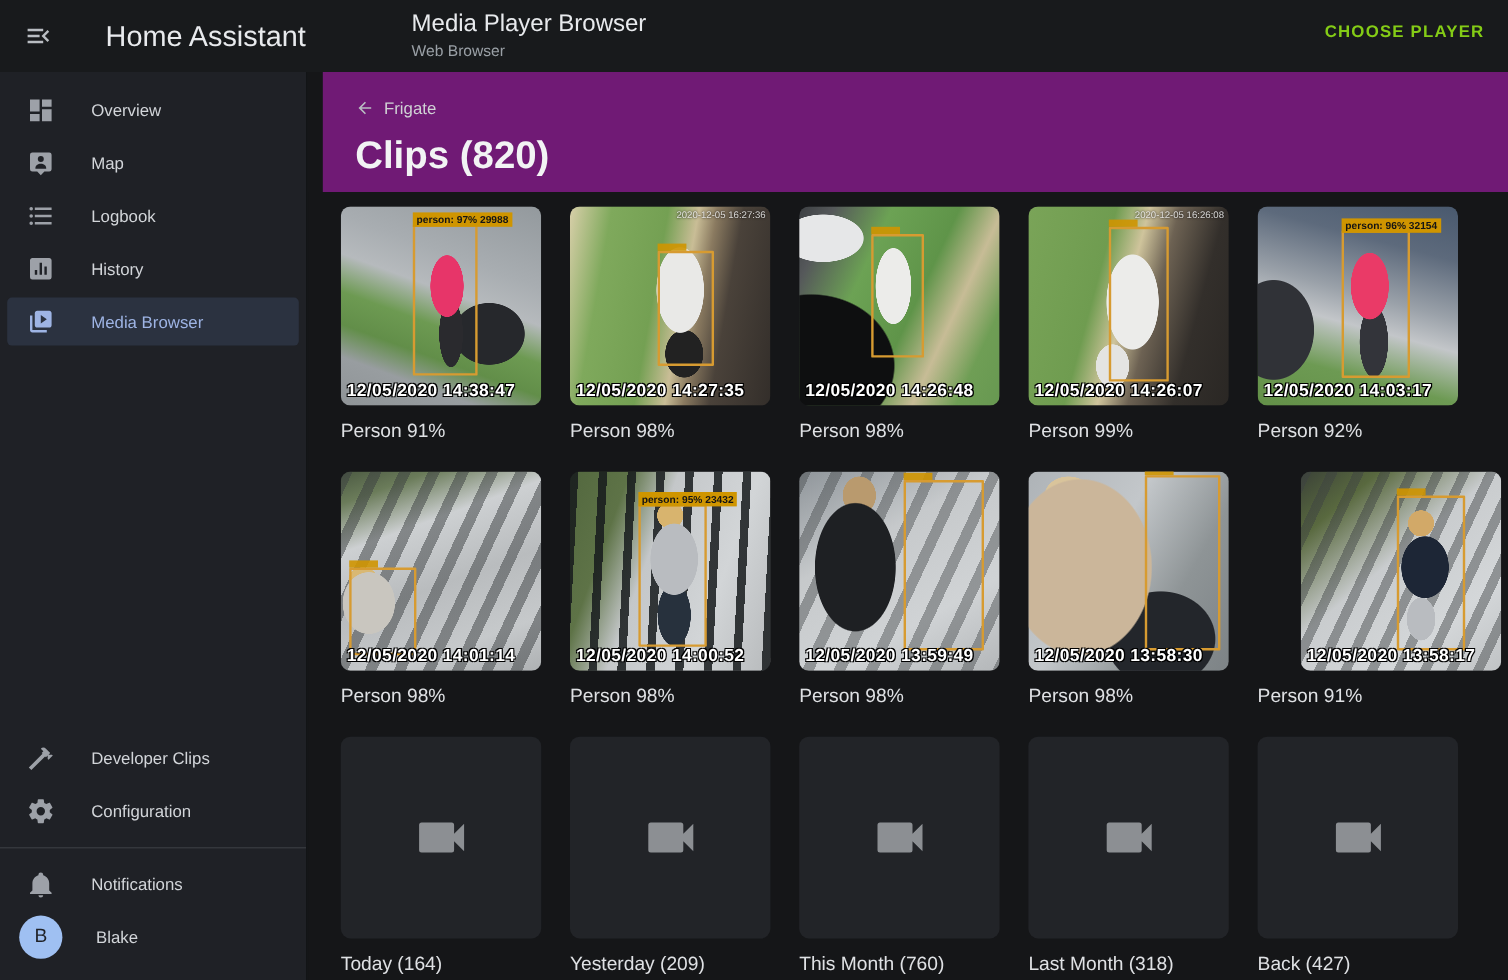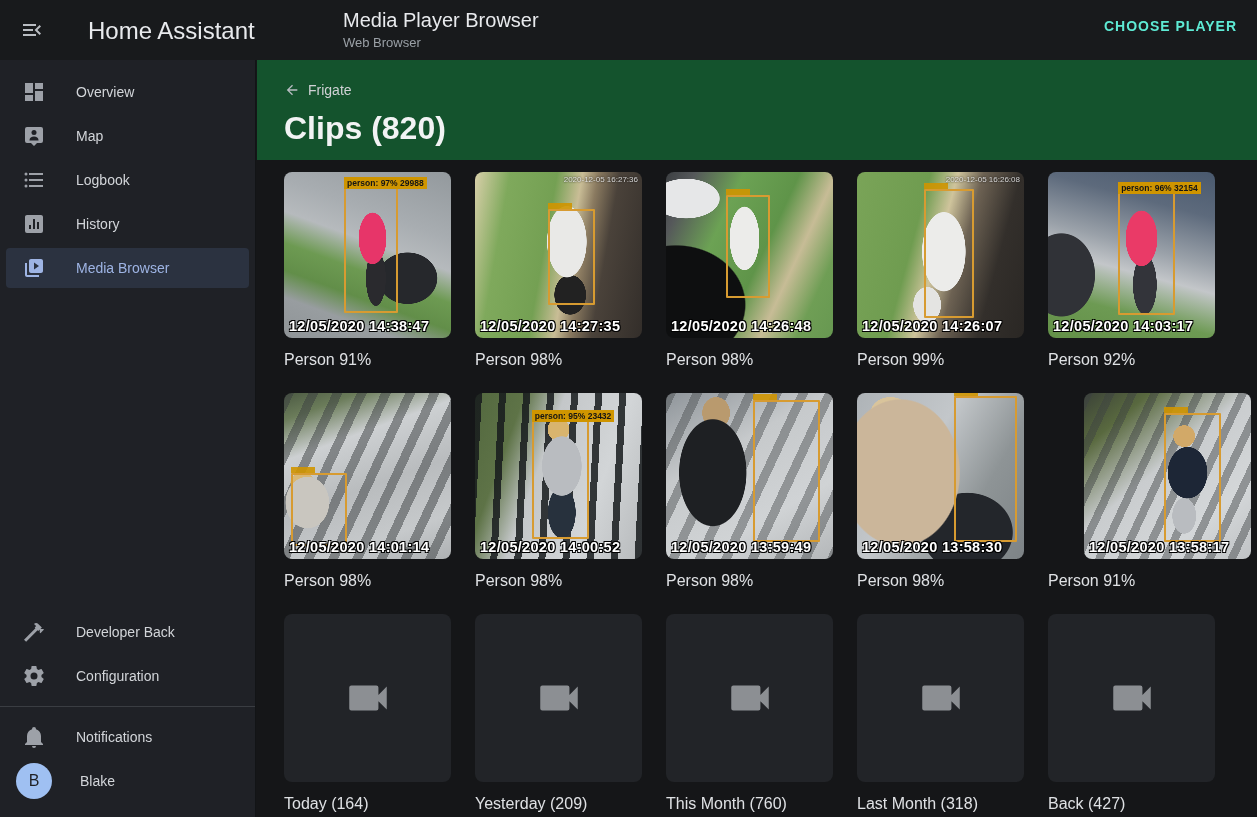--- a/index.html
+++ b/index.html
@@ -9,21 +9,21 @@
   
   .topbar { position:absolute; left:0; top:0; width:1257px; height:60px;
     background:#181a1c; color:#e8eaed; z-index:30; }
   .menu-btn { position:absolute; left:20px; top:18px; width:24px; height:24px;
     color:#b9bdc2; cursor:pointer; }
   .app-title { position:absolute; left:88px; top:17px; font-size:24px; color:#e8eaed; }
   .page-title-block { position:absolute; left:343px; top:9px; }
   .page-title { font-size:20px; color:#e8eaed; }
   .page-subtitle { font-size:13px; color:#9aa0a6; margin-top:3px; }
   .choose-player { position:absolute; right:20px; top:18px; font-size:14px; font-weight:700;
-    letter-spacing:1px; color:#5eead4; cursor:pointer; background:none; border:none;
+    letter-spacing:1px; color:#84cc16; cursor:pointer; background:none; border:none;
     font-family:inherit; }
 
   
   .sidebar { position:absolute; left:0; top:60px; width:256px; height:757px;
     background:#1f2126; border-right:1px solid #121416; z-index:20;
     display:flex; flex-direction:column; }
   .sidebar-top { padding-top:8px; flex:0 0 auto; }
   .sidebar-spacer { flex:1 1 auto; }
   .sidebar-item { display:flex; align-items:center; height:40px; margin:4px 6px;
     border-radius:4px; color:#d2d5d9; cursor:pointer; }
@@ -35,21 +35,21 @@
   .sidebar-divider { height:1px; background:#3a3d42; margin:6px 0; }
   .sidebar-footer { padding-bottom:12px; }
   .avatar { width:36px; height:36px; border-radius:50%; background:#9fc0f2;
     color:#1f2126; display:flex; align-items:center; justify-content:center;
     font-size:16px; margin-left:10px; flex:0 0 auto; }
   .sidebar-item.user .label { margin-left:28px; }
   svg { display:block; width:100%; height:100%; }
 
   
   .main { position:absolute; left:257px; top:60px; width:1000px; height:757px; }
-  .content-header { height:100px; background:#14532d; padding:22px 8px 0 27px; }
+  .content-header { height:100px; background:#701a75; padding:22px 8px 0 27px;margin-left:12px; }
   .breadcrumb { display:inline-flex; align-items:center; gap:8px; color:#d0d2d5;
     font-size:14px; cursor:pointer; }
   .breadcrumb .icon { width:16px; height:16px; color:#b9bdc2; }
   .content-title { margin-top:8px; font-size:32px; font-weight:700; color:#f2f3f4; }
 
   .browse-area { height:657px; background:#151618; padding:12px 0 4px 27px; overflow:hidden; }
   .grid { display:grid; grid-template-columns:repeat(5,167px); column-gap:24px; }
   .cell { width:167px; }
   .thumb { position:relative; width:167px; height:166px; border-radius:8px;
     overflow:hidden; cursor:pointer; background:#2a2c30; }
@@ -195,21 +195,21 @@
   </div>
     </div>
   <div class="sidebar-spacer"></div>
   <div id="sidebar-bottom">
       <div class="sidebar-item">
     <span class="icon">
           <svg viewBox="0 0 24 24" fill="currentColor">
             <path d="M2 19.63 13.43 8.2l-.71-.7 1.42-1.43L12 3.89c1.2-1.19 3.09-1.19 4.27 0l3.6 3.61-1.42 1.41h2.84l.71.71-3.55 3.59-.71-.71V9.62l-1.47 1.42-.71-.71L4.13 21.76 2 19.63z"></path>
           </svg>
         </span>
-    <span class="label">Developer Back</span>
+    <span class="label">Developer Clips</span>
   </div>
       <div class="sidebar-item">
     <span class="icon">
           <svg viewBox="0 0 24 24" fill="currentColor">
             <path d="M12 15.5A3.5 3.5 0 0 1 8.5 12 3.5 3.5 0 0 1 12 8.5a3.5 3.5 0 0 1 3.5 3.5 3.5 3.5 0 0 1-3.5 3.5m7.43-2.53c.04-.32.07-.64.07-.97 0-.33-.03-.66-.07-1l2.11-1.63c.19-.15.24-.42.12-.64l-2-3.46c-.12-.22-.39-.31-.61-.22l-2.49 1c-.52-.39-1.06-.73-1.69-.98l-.37-2.65A.506.506 0 0 0 14 2h-4c-.25 0-.46.18-.5.42l-.37 2.65c-.63.25-1.17.59-1.69.98l-2.49-1c-.22-.09-.49 0-.61.22l-2 3.46c-.13.22-.07.49.12.64L4.57 11c-.04.34-.07.67-.07 1 0 .33.03.65.07.97l-2.11 1.66c-.19.15-.25.42-.12.64l2 3.46c.12.22.39.3.61.22l2.49-1.01c.52.4 1.06.74 1.69.99l.37 2.65c.04.24.25.42.5.42h4c.25 0 .46-.18.5-.42l.37-2.65c.63-.26 1.17-.59 1.69-.99l2.49 1.01c.22.08.49 0 .61-.22l2-3.46c.12-.22.07-.49-.12-.64l-2.11-1.66z"></path>
           </svg>
         </span>
     <span class="label">Configuration</span>
   </div>
     </div>

